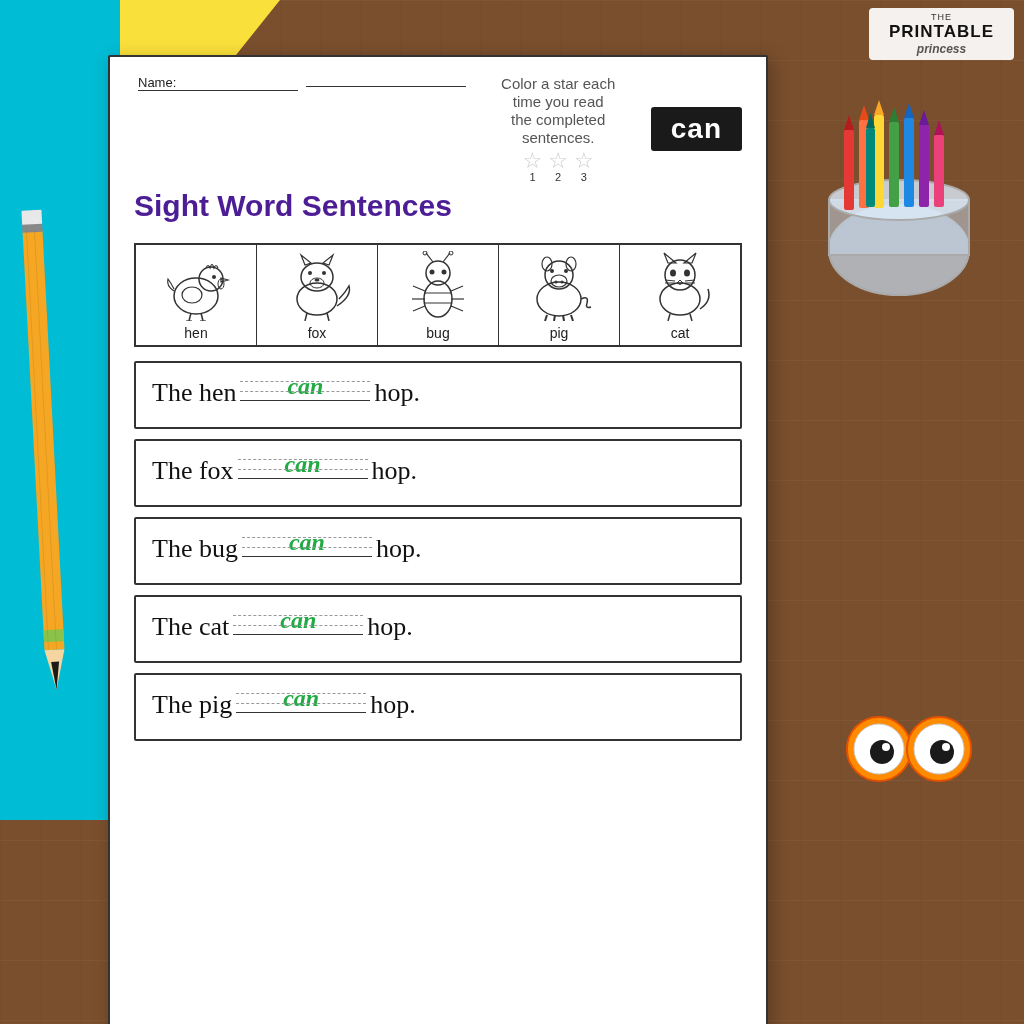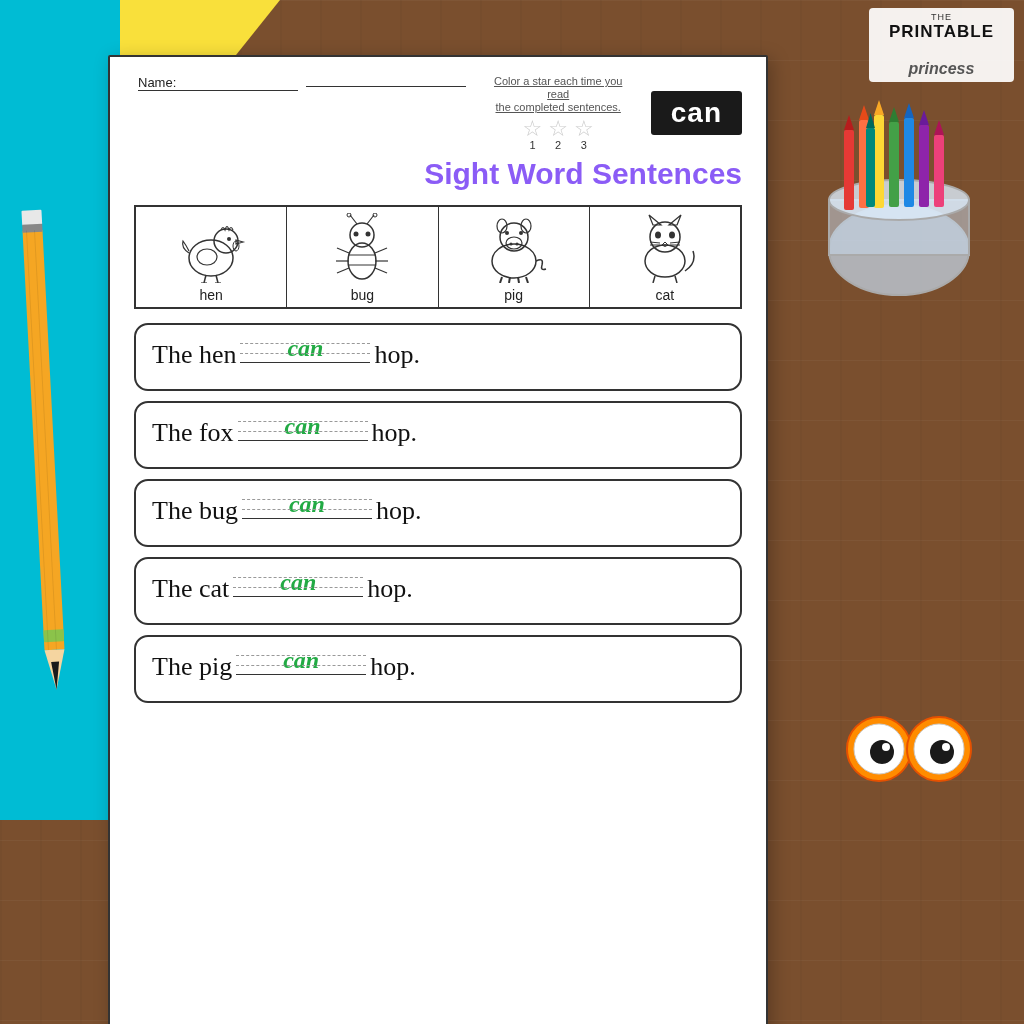--- a/index.html
+++ b/index.html
@@ -123,26 +123,26 @@
       font-weight: bold;
       font-family: Arial, sans-serif;
       padding: 6px 20px;
       border-radius: 3px;
       letter-spacing: 1px;
       align-self: center;
     }
 
     
     .ws-title {
-      text-align: right;
+      text-align: left;
       font-size: 30px;
       font-weight: bold;
       font-family: Arial, sans-serif;
-      color: #8b5cf6;
-      margin: 6px 0 14px 0;
+      color: #4c1d95;
+      margin: 6px 0 20px 0;
     }
 
     
     .animals-row {
       display: flex;
       border: 2px solid #333;
       margin-bottom: 14px;
     }
 
     .animal-cell {
@@ -169,21 +169,21 @@
     }
 
     .animal-drawing svg {
       width: 100%;
       height: 100%;
     }
 
     
     .sentence-box {
       border: 2px solid #333;
-      border-radius: 14px;
+      border-radius: 2px;
       padding: 10px 16px;
       margin-bottom: 10px;
       font-size: 26px;
       font-family: 'Times New Roman', serif;
       color: #111;
       display: flex;
       align-items: baseline;
       gap: 0;
       min-height: 68px;
     }
@@ -293,24 +293,23 @@
 
     .brand-logo .printable {
       font-size: 17px;
       font-weight: bold;
       text-transform: uppercase;
       letter-spacing: 1px;
       color: #111;
     }
 
     .brand-logo .princess {
-      font-size: 16px;
+      font-size: 12px;
       font-style: italic;
       color: #555;
-      margin-top: 18px;
     }
   </style>
 </head>
 <body>
 
 <div class="wood-bg"></div>
 
 <div class="cyan-shape"></div>
 
 <div class="yellow-shape"></div>
@@ -383,21 +382,21 @@
 
 <div class="worksheet">
 
   <div class="ws-header">
     <div class="ws-name-line">
       <span>Name:</span>
       <span></span>
     </div>
 
     <div class="ws-star-area">
-      <div style="font-size:11px; color:#555; max-width:130px; line-height:1.2;text-decoration:underline;">Color a star each time you read<br>the completed sentences.</div>
+      <div style="font-size:15px; color:#555; max-width:130px; line-height:1.2;">Color a star each time you read<br>the completed sentences.</div>
       <div class="ws-stars">
         <div class="ws-star">
           ☆<span>1</span>
         </div>
         <div class="ws-star">
           ☆<span>2</span>
         </div>
         <div class="ws-star">
           ☆<span>3</span>
         </div>
@@ -433,20 +432,46 @@
           <line x1="45" y1="62" x2="47" y2="70" stroke="#333" stroke-width="1.5"></line>
           <line x1="30" y1="70" x2="36" y2="70" stroke="#333" stroke-width="1.2"></line>
           <line x1="44" y1="70" x2="50" y2="70" stroke="#333" stroke-width="1.2"></line>
 
           <ellipse cx="65" cy="33" rx="3" ry="5" fill="none" stroke="#333" stroke-width="1"></ellipse>
         </svg>
       </div>
       <div>hen</div>
     </div>
 
+    <div class="animal-cell">
+      <div class="animal-drawing">
+        <svg viewBox="0 0 80 70" xmlns="http://www.w3.org/2000/svg">
+
+          <ellipse cx="40" cy="48" rx="20" ry="16" fill="none" stroke="#333" stroke-width="1.5"></ellipse>
+
+          <ellipse cx="40" cy="26" rx="16" ry="14" fill="none" stroke="#333" stroke-width="1.5"></ellipse>
+
+          <polygon points="28,14 24,4 34,12" fill="none" stroke="#333" stroke-width="1.2"></polygon>
+          <polygon points="52,14 56,4 46,12" fill="none" stroke="#333" stroke-width="1.2"></polygon>
+
+          <ellipse cx="40" cy="32" rx="7" ry="5" fill="none" stroke="#333" stroke-width="1"></ellipse>
+
+          <ellipse cx="40" cy="29" rx="2.5" ry="1.5" fill="#333"></ellipse>
+
+          <circle cx="33" cy="22" r="2" fill="#333"></circle>
+          <circle cx="47" cy="22" r="2" fill="#333"></circle>
+
+          <path d="M60,55 Q75,45 72,35 Q68,42 62,48" fill="none" stroke="#333" stroke-width="1.5"></path>
+
+          <line x1="30" y1="62" x2="28" y2="70" stroke="#333" stroke-width="1.5"></line>
+          <line x1="50" y1="62" x2="52" y2="70" stroke="#333" stroke-width="1.5"></line>
+        </svg>
+      </div>
+      <div>fox</div>
+    </div>
 
     <div class="animal-cell">
       <div class="animal-drawing">
         <svg viewBox="0 0 80 70" xmlns="http://www.w3.org/2000/svg">
 
           <ellipse cx="40" cy="48" rx="14" ry="18" fill="none" stroke="#333" stroke-width="1.5"></ellipse>
 
           <circle cx="40" cy="22" r="12" fill="none" stroke="#333" stroke-width="1.5"></circle>
 
           <line x1="35" y1="11" x2="28" y2="2" stroke="#333" stroke-width="1.2"></line>

